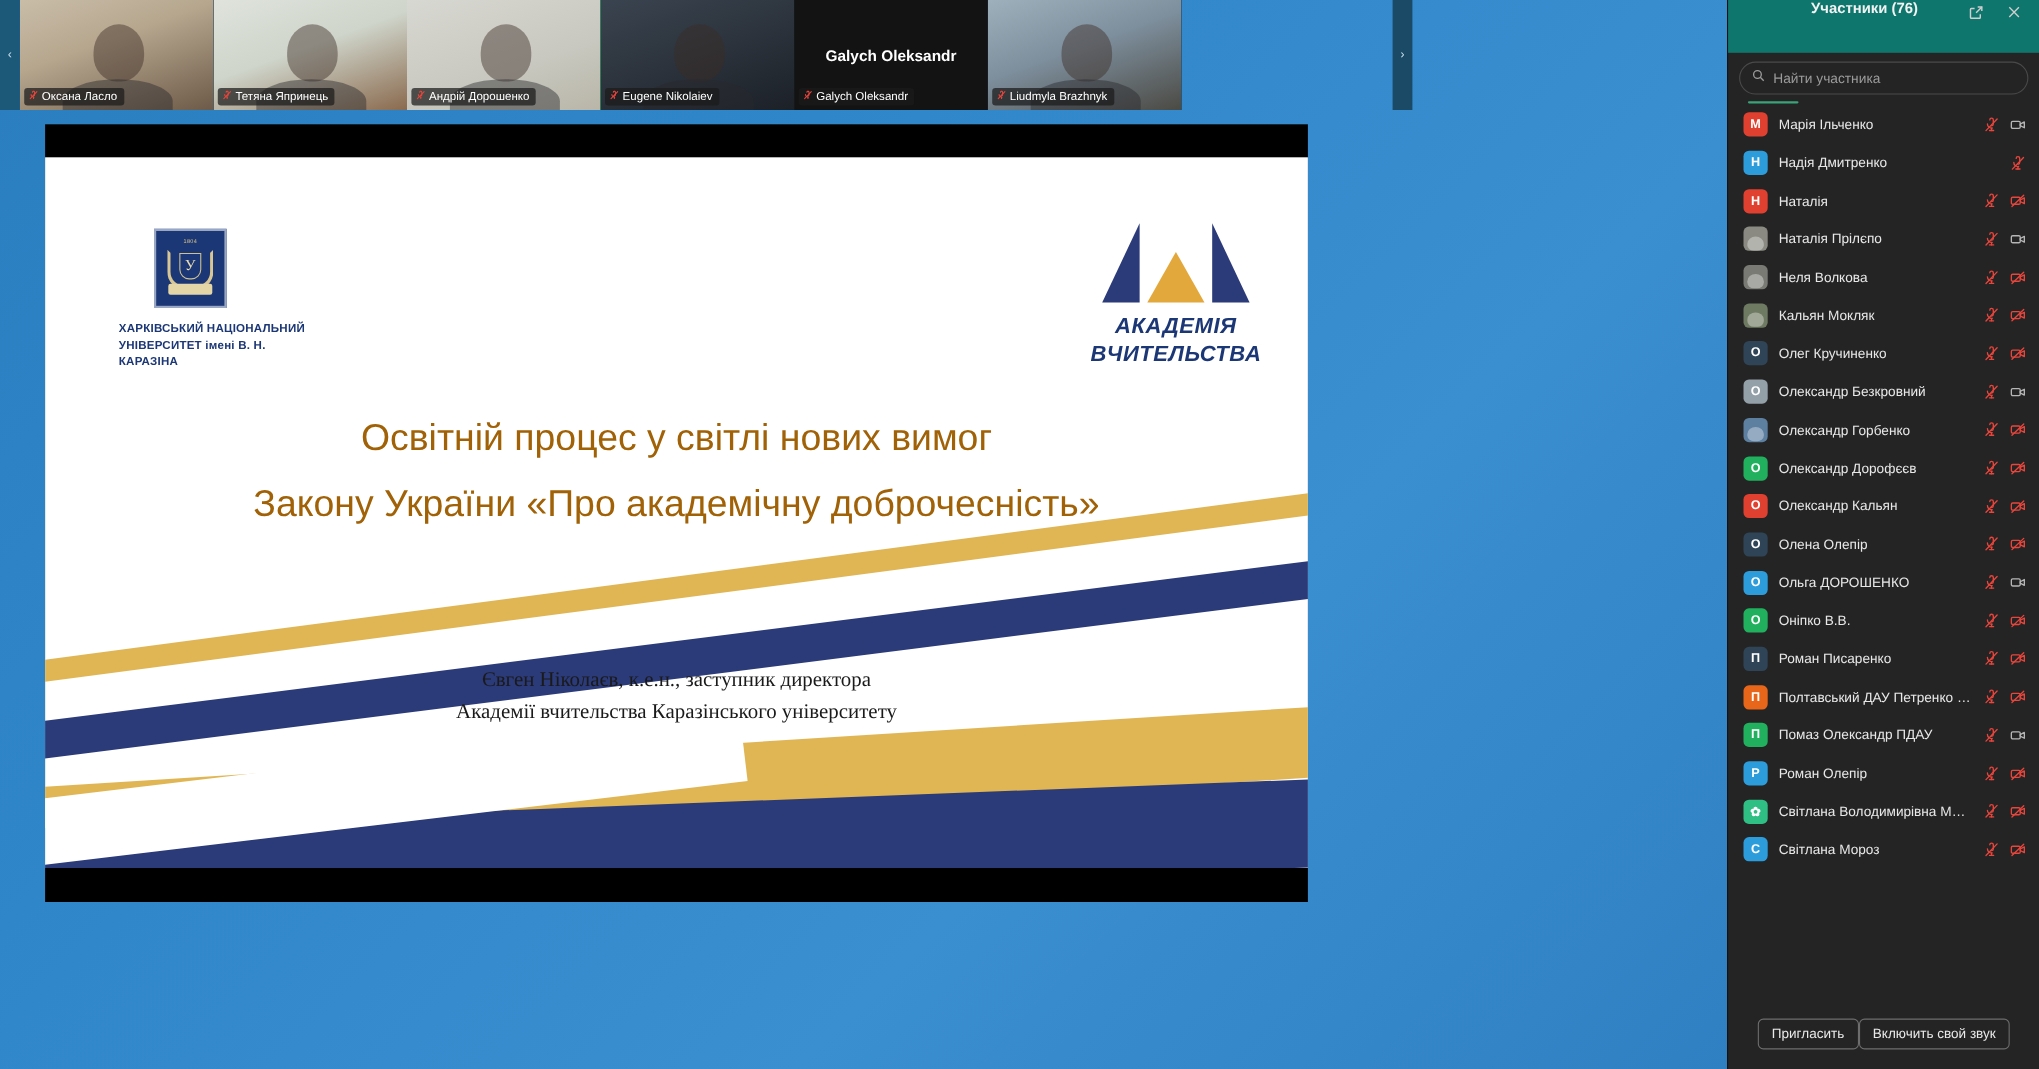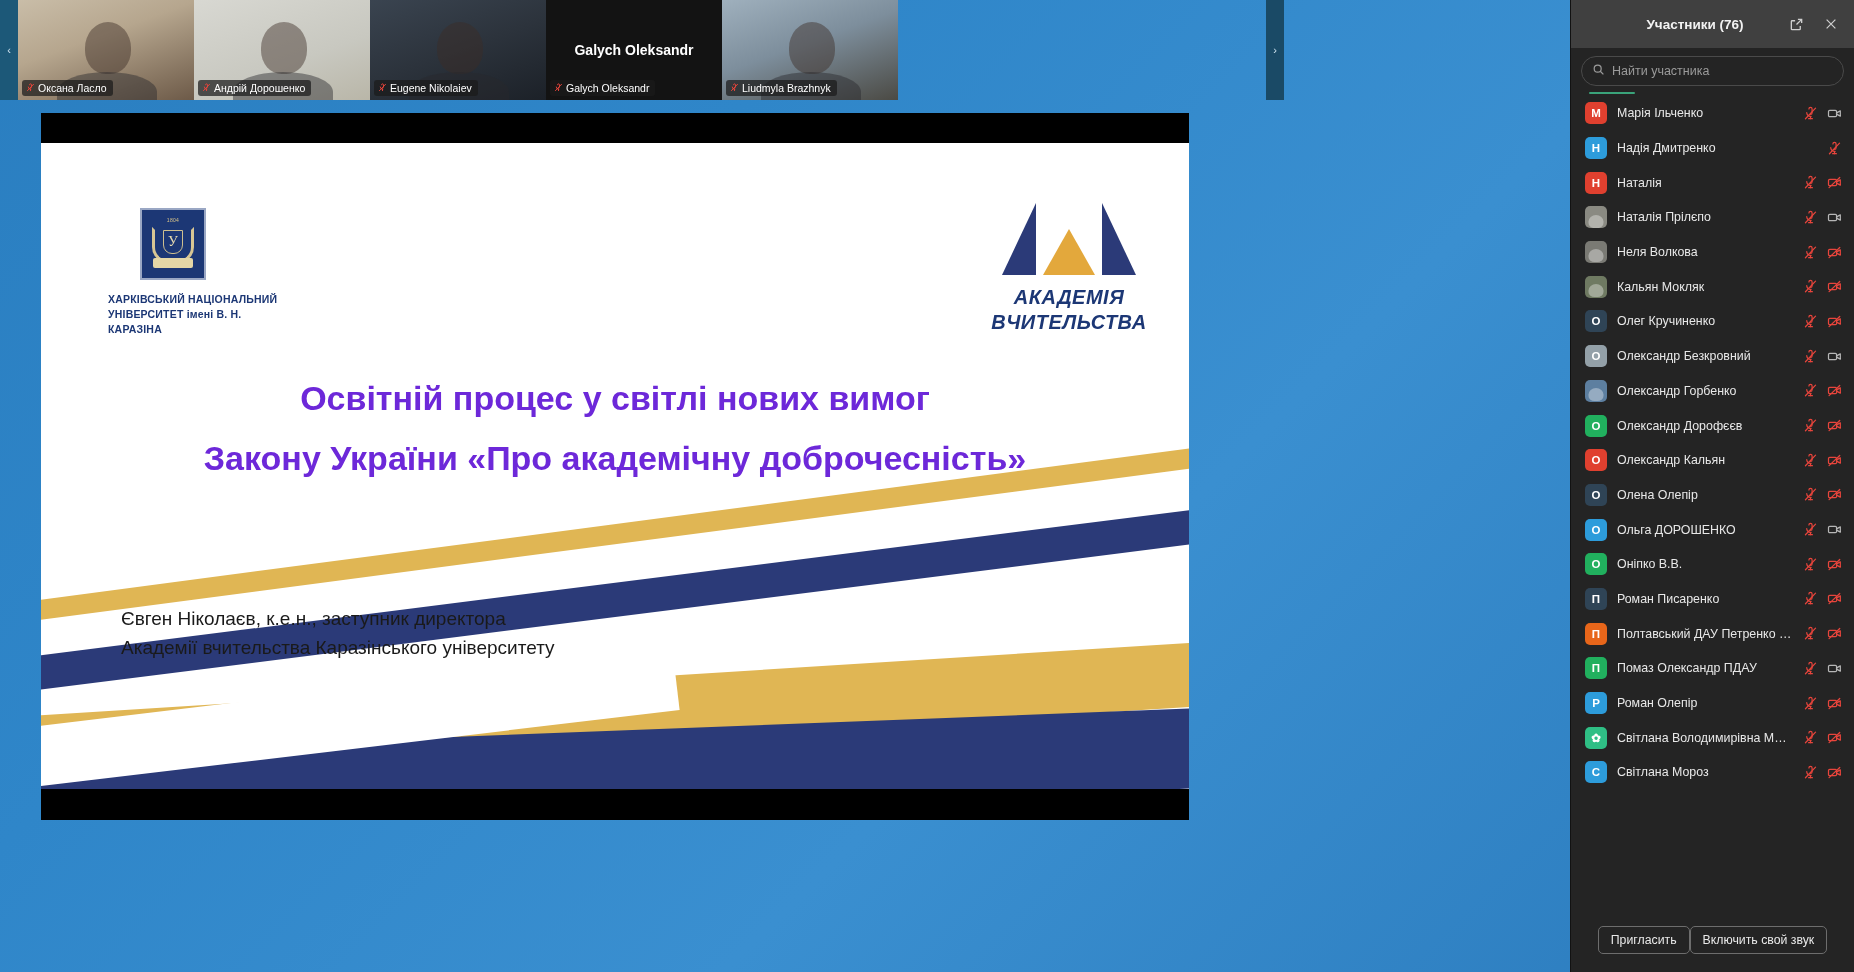--- a/index.html
+++ b/index.html
@@ -180,36 +180,37 @@
     font-weight: bold;
     font-size: 20px;
     line-height: 1.25;
     letter-spacing: .5px;
   }
 
   #slide-title {
     position: absolute;
     left: 80px; right: 80px; top: 238px;
     text-align: center;
-    color: #6d28d9;
-    font-weight: bold;
+    color: #a16207;
+    font-weight: normal;
     font-size: 34px;
     line-height: 1.0;
     font-family: "Liberation Sans", sans-serif;
   }
   #slide-title .t-line { margin-bottom: 26px; }
   #slide-title .t-line.second { font-size: 34px; margin-bottom: 0; }
 
   #slide-author {
     position: absolute;
     left: 80px; right: 80px; top: 462px;
-    text-align: left;
+    text-align: center;
     color: #1a1a1a;
     font-size: 19px;
     line-height: 1.5;
+    font-family: Liberation Serif, serif;
   }
 
   
   .ribbon-shape { position: absolute; }
   #rb-gold-1 {
     left: -40px; top: 462px; width: 1240px; height: 20px;
     background: #e0b654;
     transform: rotate(-7.5deg);
     transform-origin: left center;
   }
@@ -242,22 +243,22 @@
   #participants-panel {
     position: absolute;
     right: 0; top: 0;
     width: 284px; height: 972px;
     background: #242424;
     display: flex; flex-direction: column;
     border-left: 1px solid #121212;
   }
   #panel-header {
     height: 48px;
-    background: #404040;
-    display: flex; align-items: center;
+    background: #0f766e;
+    display: flex; align-items: flex-start;
     padding: 0 12px;
     position: relative;
     flex: 0 0 48px;
     gap: 13px;
   }
   #panel-title {
     flex: 1 1 auto;
     text-align: center;
     color: #f2f2f2;
     font-size: 13.5px;
@@ -367,20 +368,35 @@
           <div class="torso" style="left:22%;top:72%;width:100px;height:40px;background:rgba(40,40,45,.45);"></div>
         </div>
         <div class="tile-name">
           <span class="mic-off-mini"><svg width="9" height="9" viewBox="0 0 16 16" fill="none" stroke="#e8453c" stroke-width="1.7" stroke-linecap="round">
               <path d="M6.3 3.2a1.7 1.7 0 0 1 3.4 0v4a1.7 1.7 0 0 1-1.7 1.7"></path>
               <path d="M4 7.1a4 4 0 0 0 4.6 3.95"></path>
               <path d="M8 11.2v2.3"></path>
               <path d="M2.6 13.6L13.4 2.3"></path>
             </svg></span>
           <span>Оксана Ласло</span>
+        </div>
+      </div>
+      <div class="tile ">
+        <div class="tile-face bg-b">
+          <div class="head" style="left:38%;top:22%;width:46px;height:52px;background:rgba(60,45,38,.45);"></div>
+          <div class="torso" style="left:22%;top:72%;width:100px;height:40px;background:rgba(40,40,45,.45);"></div>
+        </div>
+        <div class="tile-name">
+          <span class="mic-off-mini"><svg width="9" height="9" viewBox="0 0 16 16" fill="none" stroke="#e8453c" stroke-width="1.7" stroke-linecap="round">
+              <path d="M6.3 3.2a1.7 1.7 0 0 1 3.4 0v4a1.7 1.7 0 0 1-1.7 1.7"></path>
+              <path d="M4 7.1a4 4 0 0 0 4.6 3.95"></path>
+              <path d="M8 11.2v2.3"></path>
+              <path d="M2.6 13.6L13.4 2.3"></path>
+            </svg></span>
+          <span>Тетяна Япринець</span>
         </div>
       </div>
       <div class="tile ">
         <div class="tile-face bg-c">
           <div class="head" style="left:38%;top:22%;width:46px;height:52px;background:rgba(60,45,38,.45);"></div>
           <div class="torso" style="left:22%;top:72%;width:100px;height:40px;background:rgba(40,40,45,.45);"></div>
         </div>
         <div class="tile-name">
           <span class="mic-off-mini"><svg width="9" height="9" viewBox="0 0 16 16" fill="none" stroke="#e8453c" stroke-width="1.7" stroke-linecap="round">
               <path d="M6.3 3.2a1.7 1.7 0 0 1 3.4 0v4a1.7 1.7 0 0 1-1.7 1.7"></path>

